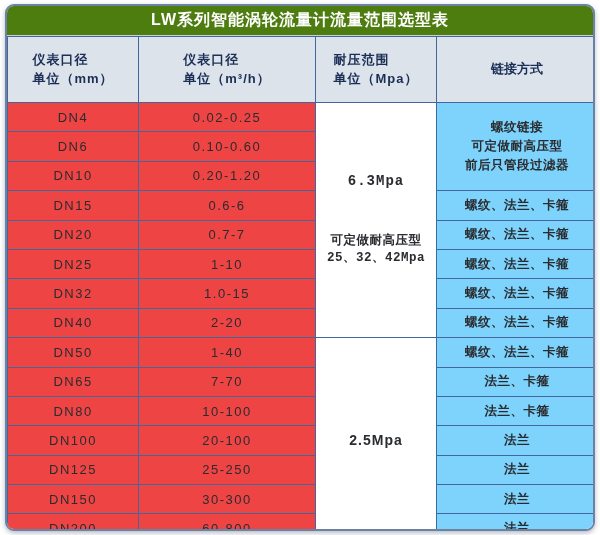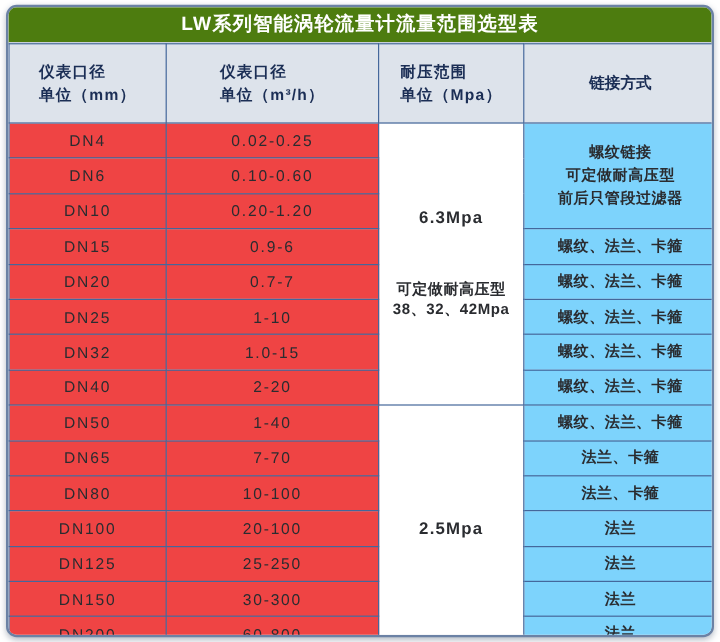--- a/index.html
+++ b/index.html
@@ -69,20 +69,21 @@
   td.pressure {
     background: #ffffff;
     color: #2a2c30;
   }
   .pressure-inner {
     display: flex;
     flex-direction: column;
     align-items: center;
     justify-content: center;
     gap: 44px;
+    font-family: Liberation Mono, monospace;
   }
   .p-main {
     font-size: 14px;
     font-weight: bold;
     letter-spacing: 1px;
   }
   .p-note {
     font-size: 12.5px;
     font-weight: bold;
     line-height: 1.4;
@@ -139,21 +140,21 @@
     </tr>
 
     <tr class="body-row">
       <td class="dn">DN4</td>
       <td class="range">0.02-0.25</td>
       <td class="pressure" rowspan="8">
         <div class="pressure-inner">
           <div class="p-main">6.3Mpa</div>
           <div class="p-note">
             <div>可定做耐高压型</div>
-            <div>38、32、42Mpa</div>
+            <div>25、32、42Mpa</div>
           </div>
         </div>
       </td>
       <td class="conn" rowspan="3">
         <div class="conn-multiline">
           <div>螺纹链接</div>
           <div>可定做耐高压型</div>
           <div>前后只管段过滤器</div>
         </div>
       </td>
@@ -161,21 +162,21 @@
     <tr class="body-row">
       <td class="dn">DN6</td>
       <td class="range">0.10-0.60</td>
     </tr>
     <tr class="body-row">
       <td class="dn">DN10</td>
       <td class="range">0.20-1.20</td>
     </tr>
     <tr class="body-row">
       <td class="dn">DN15</td>
-      <td class="range">0.9-6</td>
+      <td class="range">0.6-6</td>
       <td class="conn">螺纹、法兰、卡箍</td>
     </tr>
     <tr class="body-row">
       <td class="dn">DN20</td>
       <td class="range">0.7-7</td>
       <td class="conn">螺纹、法兰、卡箍</td>
     </tr>
     <tr class="body-row">
       <td class="dn">DN25</td>
       <td class="range">1-10</td>

